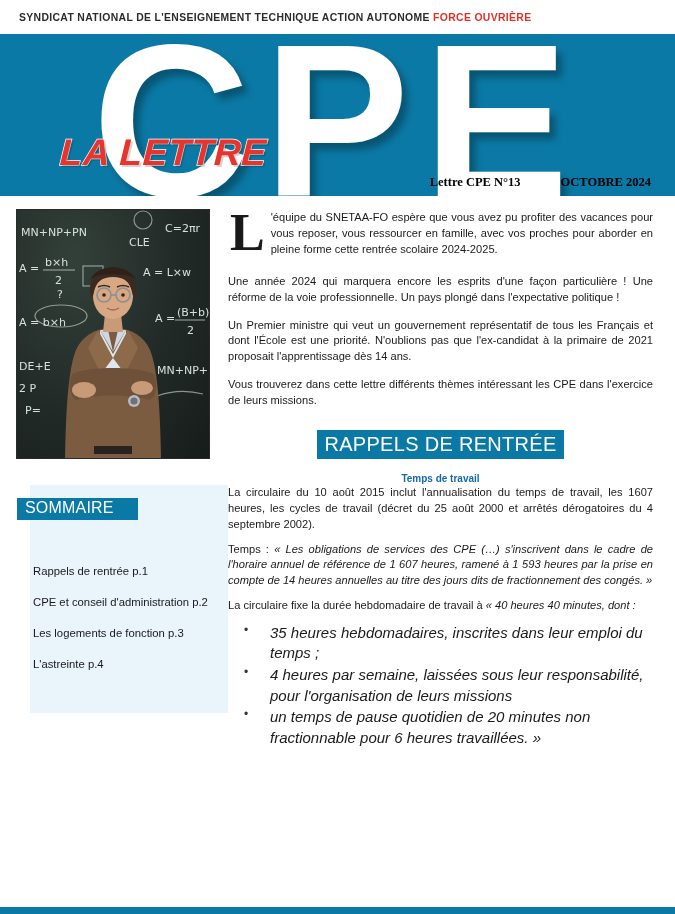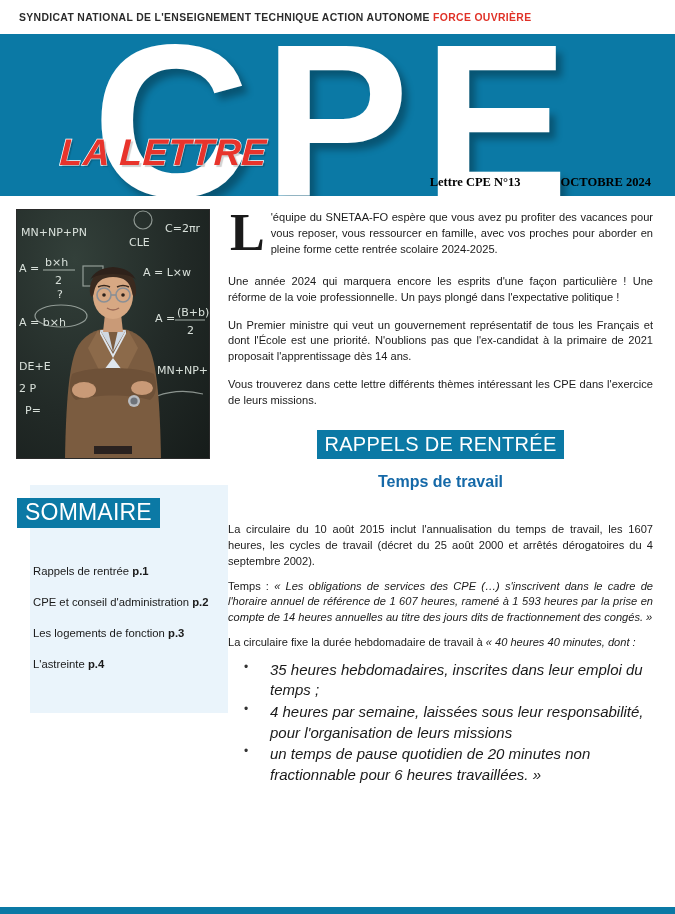--- a/index.html
+++ b/index.html
@@ -133,38 +133,38 @@
     width: 198px;
     height: 228px;
     background: #eaf4fb;
   }
   .sommaire-title {
     position: absolute;
     left: 17px;
     top: 288px;
     background: #0b79a5;
     color: #ffffff;
-    font-size: 23px;
+    font-size: 16px;
     line-height: 1.15;
-    padding: 1px 8px 3px 8px;
+    padding: 1px 24px 3px 8px;
     letter-spacing: 0.2px;
   }
   .sommaire-list {
     position: absolute;
     left: 33px;
     top: 355px;
     width: 190px;
   }
   .sommaire-item {
     font-size: 11.3px;
     color: #1a1a1a;
     margin-bottom: 19px;
     white-space: nowrap;
   }
-  .sommaire-item .pg { font-weight: bold; }
+  .sommaire-item .pg { font-weight: normal; }
 
   
   .right-col {
     flex: 1 1 auto;
     padding-right: 22px;
     padding-left: 0;
     box-sizing: border-box;
   }
   .section-heading {
     display: inline-block;
@@ -198,22 +198,22 @@
     font-weight: bold;
     font-size: 52px;
     line-height: 0.80;
     padding: 2px 6px 0 2px;
     color: #1a1a1a;
   }
   .subheading {
     text-align: center;
     color: #1569a8;
     font-weight: bold;
-    font-size: 16px;
-    margin: 0 0 31px 0;
+    font-size: 10px;
+    margin: 0 0 1px 0;
   }
   p.tight { margin-bottom: 9px; }
   .it { font-style: italic; }
   ul.bullets {
     margin: 2px 0 0 0;
     padding: 0 0 0 16px;
     list-style: none;
   }
   ul.bullets li {
     font-size: 15px;

